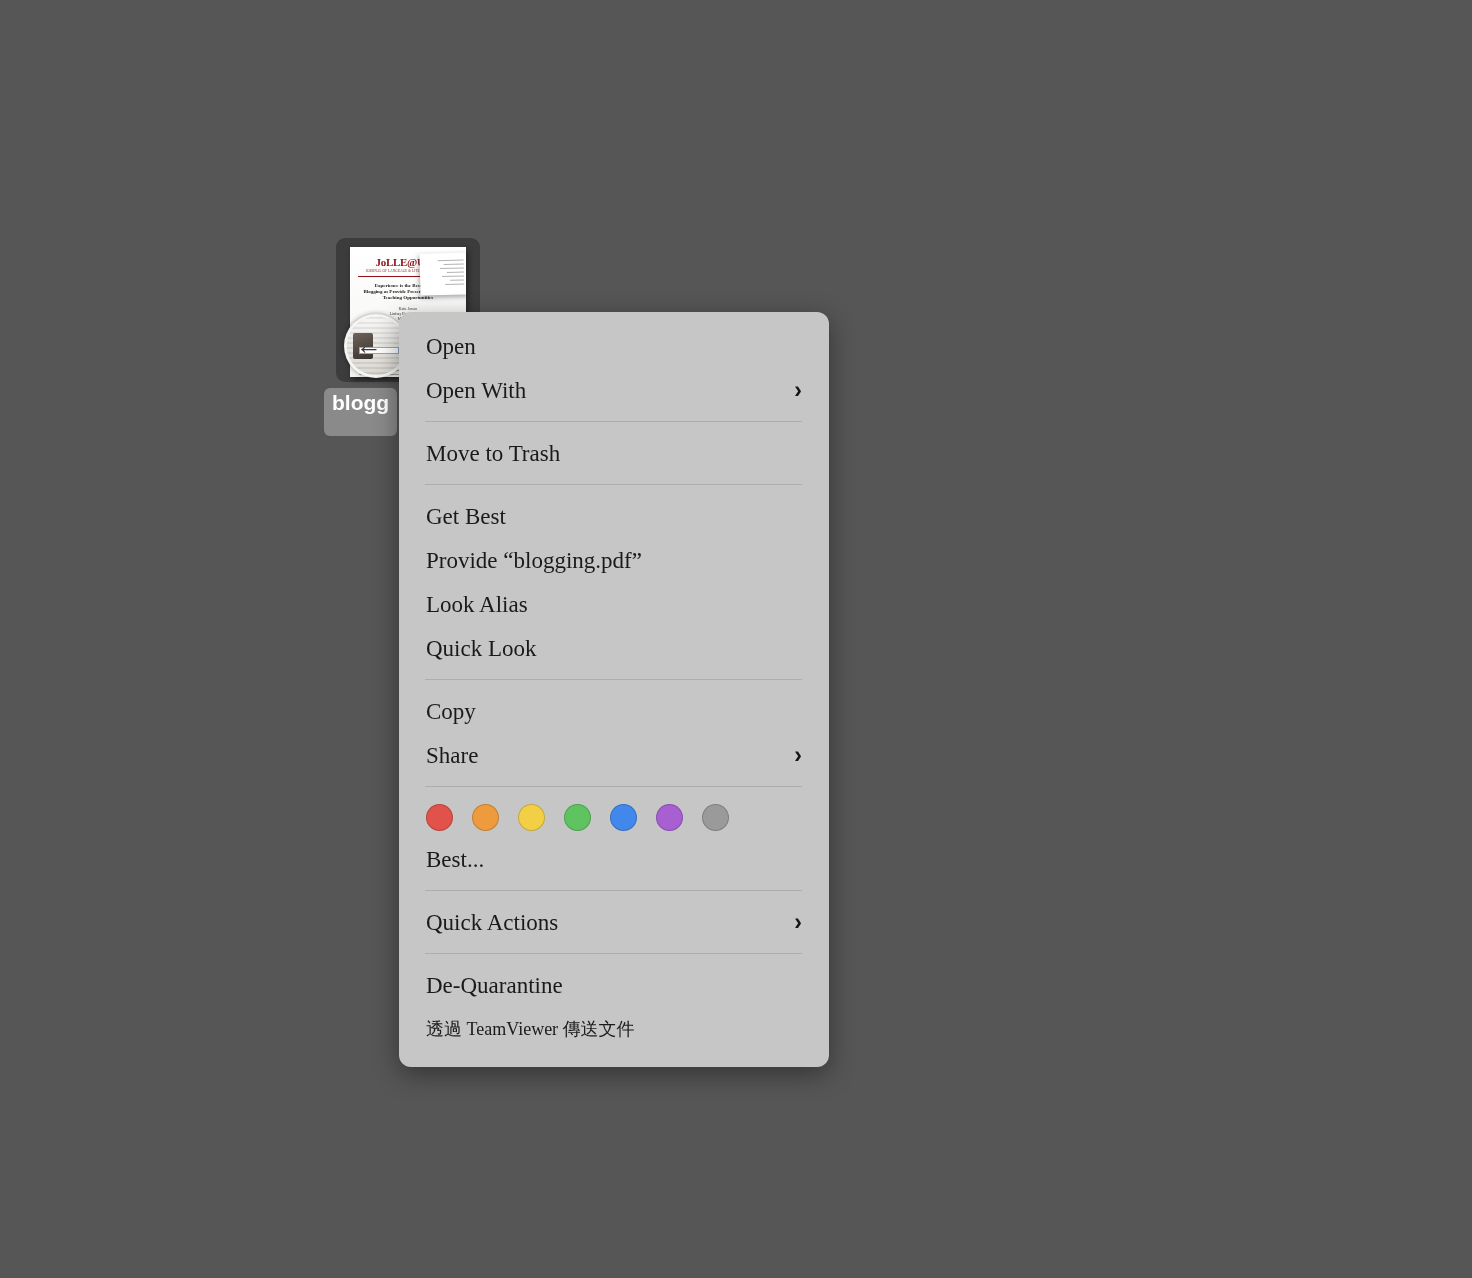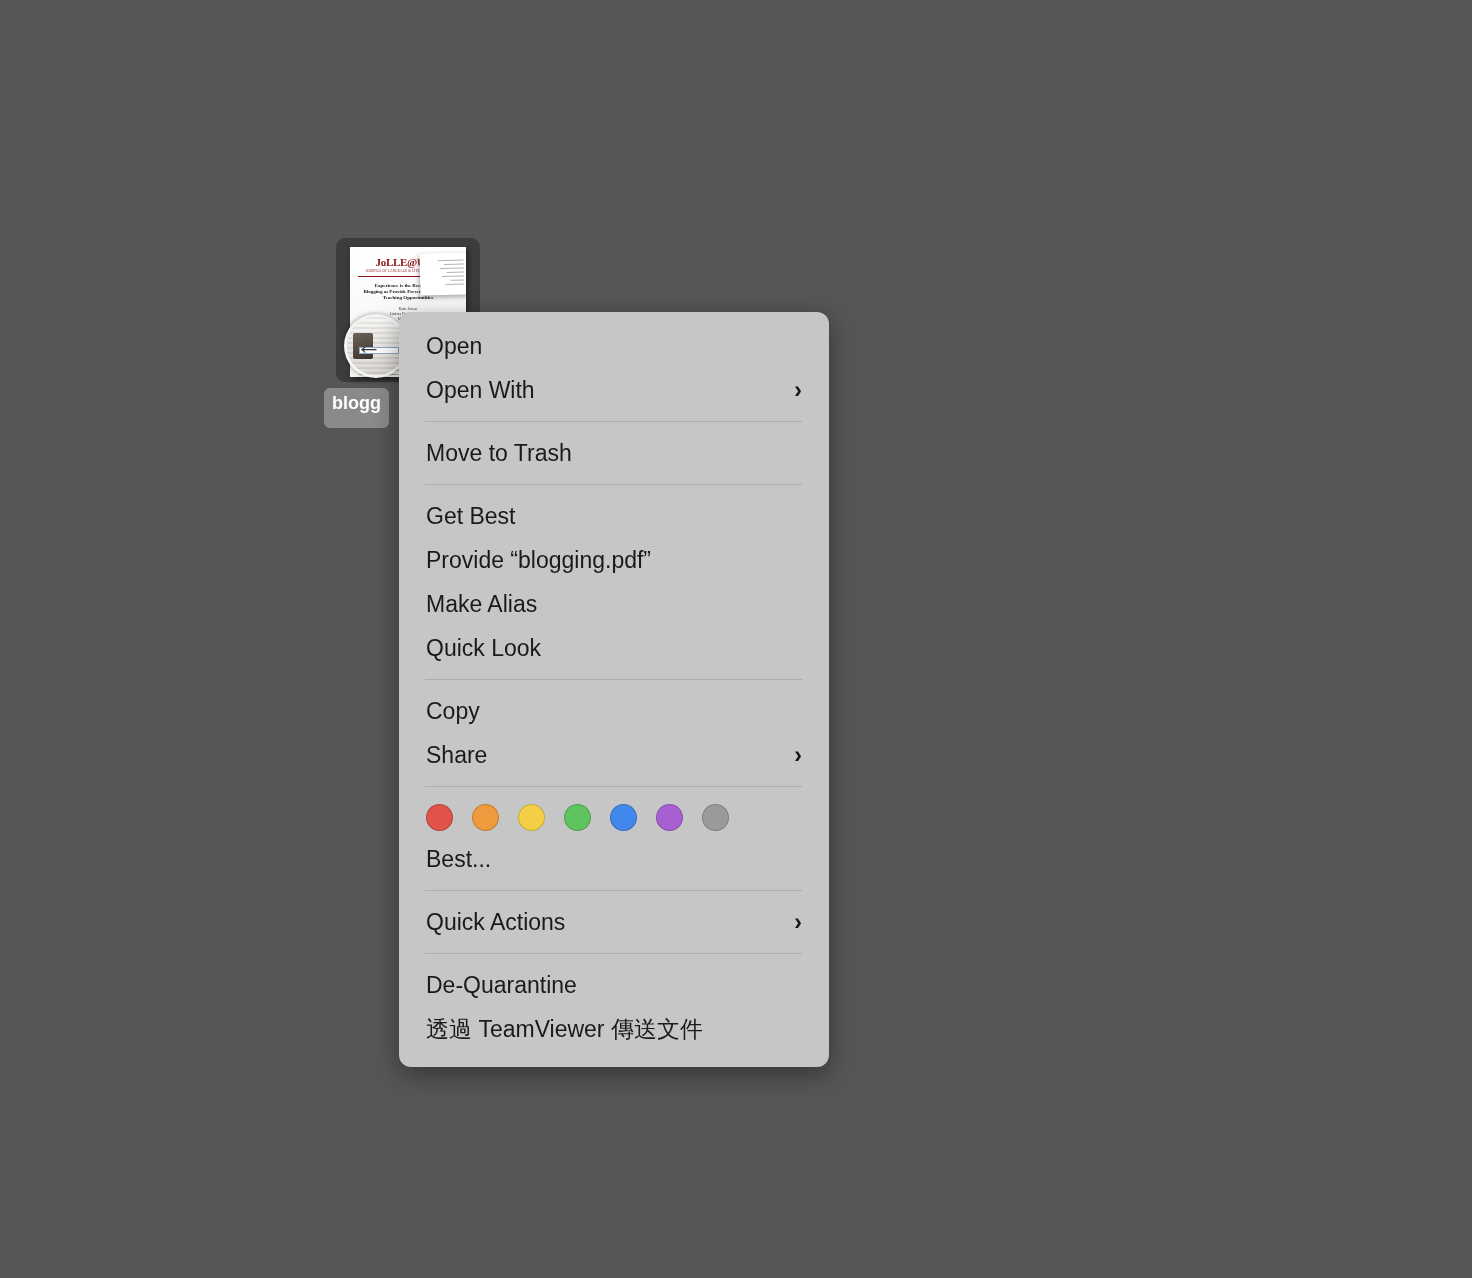--- a/index.html
+++ b/index.html
@@ -175,25 +175,25 @@
     color: #3a3a3a;
     font-size: 26px;
     line-height: 22px;
     text-align: center;
   }
   #icon-label {
     position: absolute;
     left: 2px;
     top: 150px;
     max-width: 172px;
-    padding: 2px 8px 12px 8px;
+    padding: 2px 8px 20px 8px;
     background: #8a8a8a;
     border-radius: 6px;
     color: #ffffff;
-    font-size: 18px;
+    font-size: 21px;
     font-weight: bold;
     line-height: 26px;
     white-space: nowrap;
     display: inline-block;
   }
 
   
   #context-menu {
     position: absolute;
     left: 399px;
@@ -210,20 +210,21 @@
     height: 44px;
     line-height: 44px;
     padding: 0 26px 0 27px;
     font-size: 23px;
     color: #1a1a1a;
     white-space: nowrap;
     box-sizing: border-box;
   }
   .menu-item .label {
     display: inline-block;
+    font-family: Liberation Serif, serif;
   }
   .menu-item .chevron {
     position: absolute;
     right: 27px;
     top: 0;
     height: 44px;
     line-height: 44px;
     font-size: 23px;
     font-weight: bold;
     color: #141414;
@@ -239,21 +240,21 @@
     padding: 8px 27px 6px 27px;
     box-sizing: border-box;
   }
   .tag-dot {
     width: 27px;
     height: 27px;
     border-radius: 50%;
     box-sizing: border-box;
   }
   .menu-item.cjk {
-    font-size: 23px;
+    font-size: 18px;
   }
 </style>
 </head>
 <body style="background: rgb(86, 86, 86);">
 
 <div id="desktop-icon">
 
   <div id="icon-selection"></div>
 
   <div id="icon-thumb">
@@ -328,21 +329,21 @@
 
   <div class="menu-sep"></div>
 
   <div class="menu-item">
     <span class="label">Get Best</span>
   </div>
   <div class="menu-item">
     <span class="label">Provide “blogging.pdf”</span>
   </div>
   <div class="menu-item">
-    <span class="label">Make Alias</span>
+    <span class="label">Look Alias</span>
   </div>
   <div class="menu-item">
     <span class="label">Quick Look</span>
   </div>
 
   <div class="menu-sep"></div>
 
   <div class="menu-item">
     <span class="label">Copy</span>
   </div>

